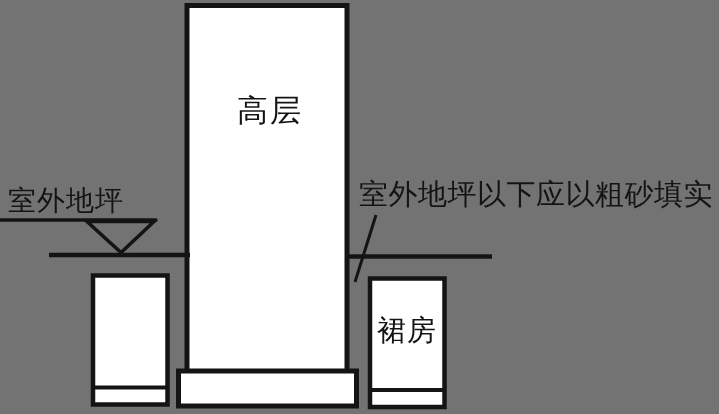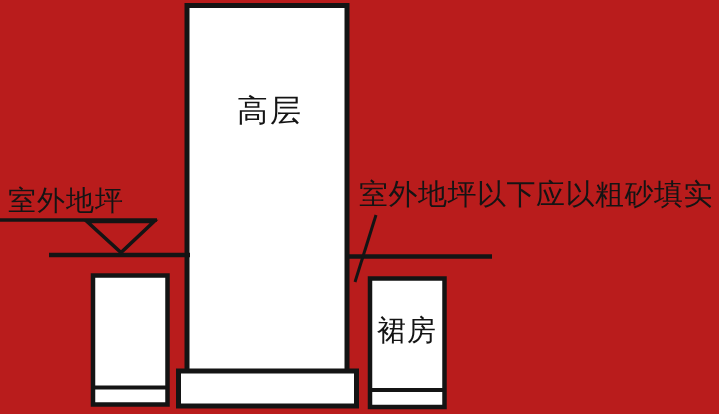--- a/index.html
+++ b/index.html
@@ -5,21 +5,21 @@
   html, body {
     margin: 0;
     padding: 0;
     background: #ffffff;
     font-family: "Liberation Sans", "DejaVu Sans", sans-serif;
   }
   .stage {
     position: relative;
     width: 719px;
     height: 414px;
-    background: #b91c1c;
+    background: #737373;
     overflow: hidden;
   }
   svg text {
     font-family: "Liberation Sans", "DejaVu Sans", sans-serif;
     font-weight: 500;
   }
   .lbl-note { font-size: 29px; letter-spacing: 0.5px; }
   .lbl-ground { font-size: 28px; letter-spacing: 1px; }
   .lbl-tower { font-size: 31px; letter-spacing: 2px; }
   .lbl-podium { font-size: 29px; letter-spacing: 1px; }

